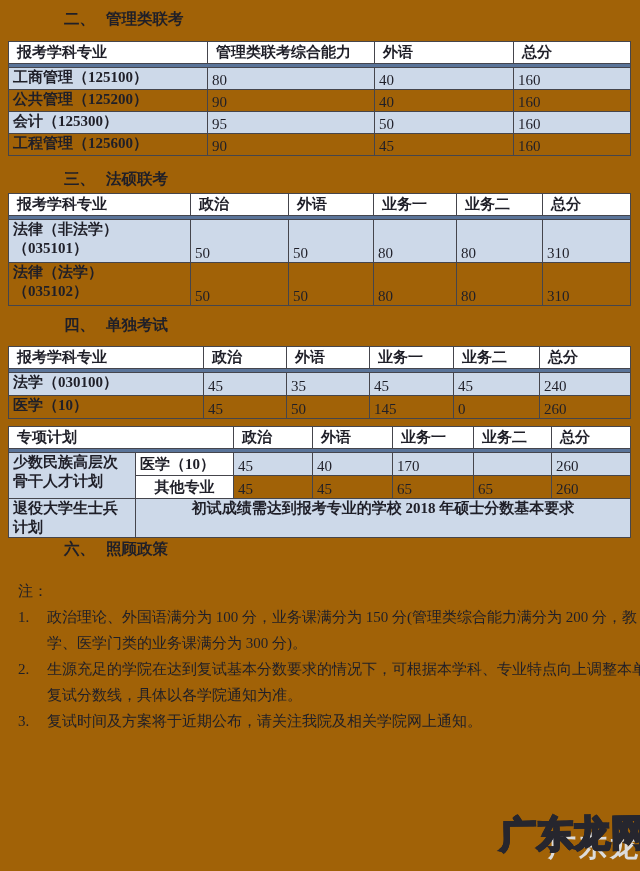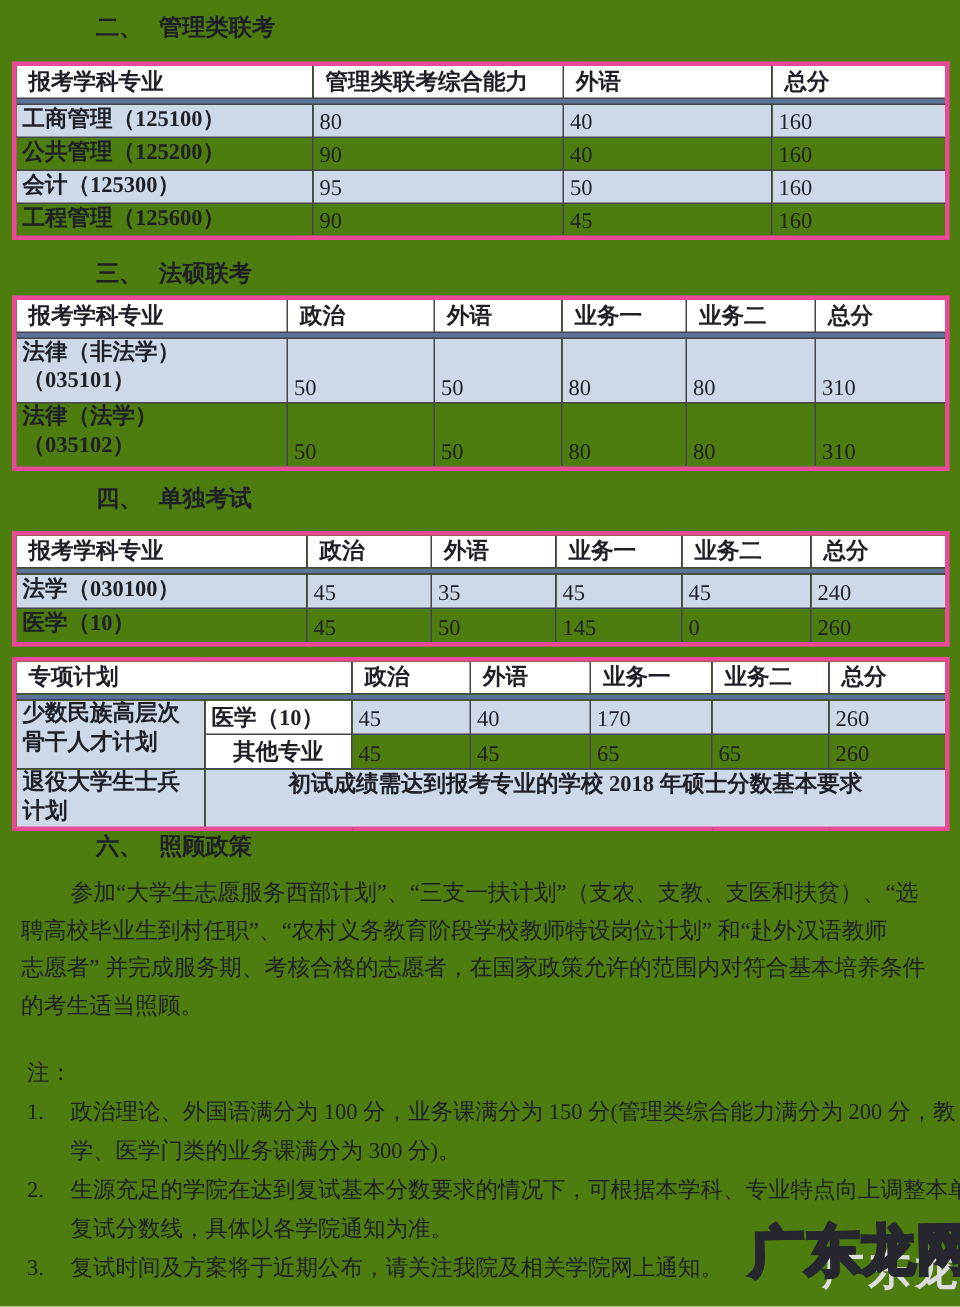--- a/index.html
+++ b/index.html
@@ -1,20 +1,20 @@
 <!DOCTYPE html>
 <html><head>
 <meta charset="utf-8">
 <style>
   html,body{margin:0;padding:0;background:#fff;}
   .page{
     position:relative;
     width:640px;height:871px;
     overflow:hidden;
-    background:#4d7c0f;
+    background:#a16207;
     color:#1f1f28;
     font-family:"Liberation Serif","DejaVu Serif",serif;
     font-size:15px;
   }
   
   .sec-title{margin:0 0 0 64px;font-weight:bold;font-size:15.5px;line-height:18px;white-space:nowrap;}
   .sec-title .num{display:inline-block;width:42px;}
   .mt-title2{padding-top:10px;}
   .mt-title3{margin-top:14px;}
   .mt-title4{margin-top:10px;}
@@ -32,21 +32,21 @@
   .mt-t1{margin-top:13px;}
   .mt-t2{margin-top:5px;}
   .mt-t3{margin-top:12px;}
   .mt-t4{margin-top:7px;}
   table.t th, table.t td{
     border:1px solid #45454c;
     padding:0 4px;
     overflow:hidden;
     white-space:nowrap;
   }
-  table.t{border:3px solid #ec4899;}
+  table.t{border:1px solid #ec4899;}
   table.t th{
     text-align:left;
     font-weight:bold;
     padding-left:8px;
     height:21px;
     background:#fff;
   }
   tr.sep td{
     height:3px;
     padding:0;
@@ -303,26 +303,20 @@
       </td>
       <td colspan="6" class="veteran-text">初试成绩需达到报考专业的学校 2018 年硕士分数基本要求</td>
     </tr>
   </tbody>
     </table>
 
   <div class="sec-title mt-title6">
     <span class="num">六、</span><span>照顾政策</span>
   </div>
 
-  <div class="policy">
-    <div class="line first">参加“大学生志愿服务西部计划”、“三支一扶计划”（支农、支教、支医和扶贫）、“选</div>
-    <div class="line">聘高校毕业生到村任职”、“农村义务教育阶段学校教师特设岗位计划” 和“赴外汉语教师</div>
-    <div class="line">志愿者” 并完成服务期、考核合格的志愿者，在国家政策允许的范围内对符合基本培养条件</div>
-    <div class="line">的考生适当照顾。</div>
-  </div>
 
   <div class="notes-label">注：</div>
   <div class="notes">
     <div class="note-item">
       <div class="note-num">1.</div>
       <div class="note-lines">
         <div class="line">政治理论、外国语满分为 100 分，业务课满分为 150 分(管理类综合能力满分为 200 分，教</div>
         <div class="line">学、医学门类的业务课满分为 300 分)。</div>
       </div>
     </div>

